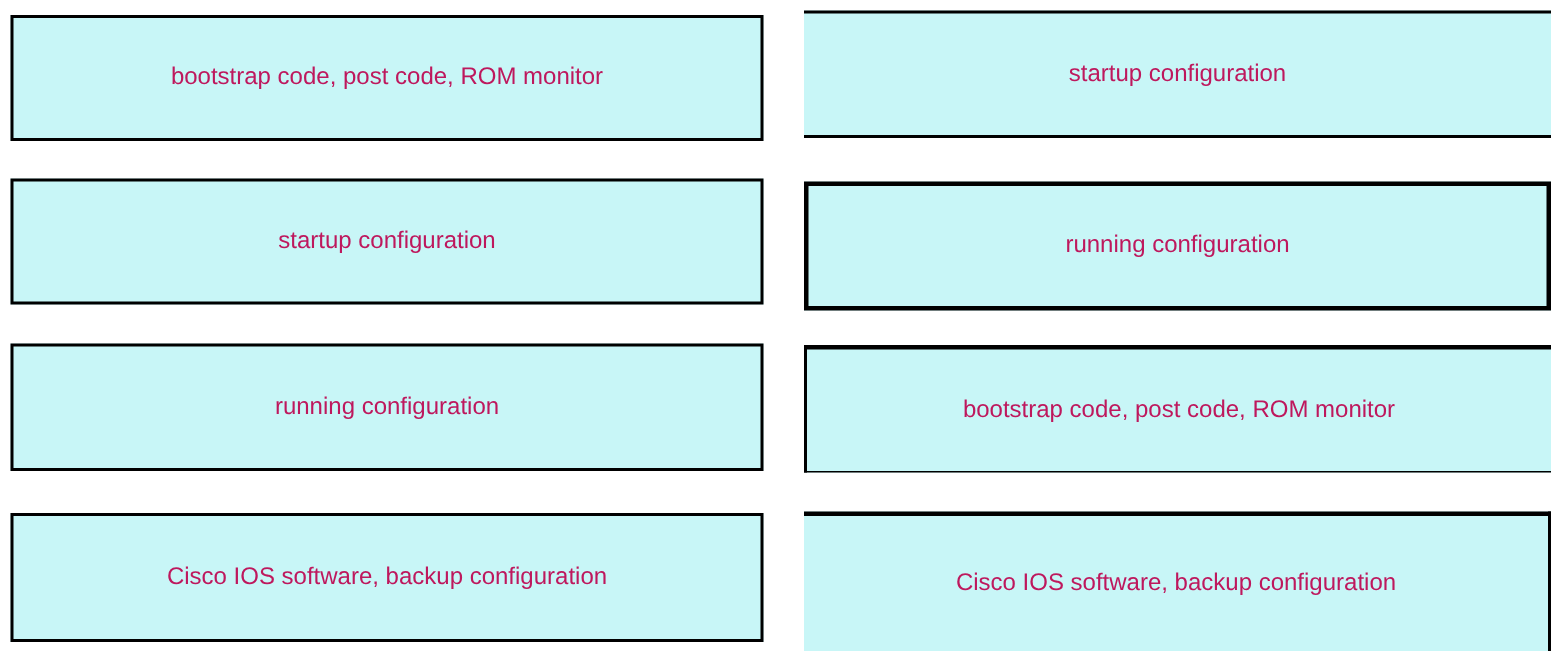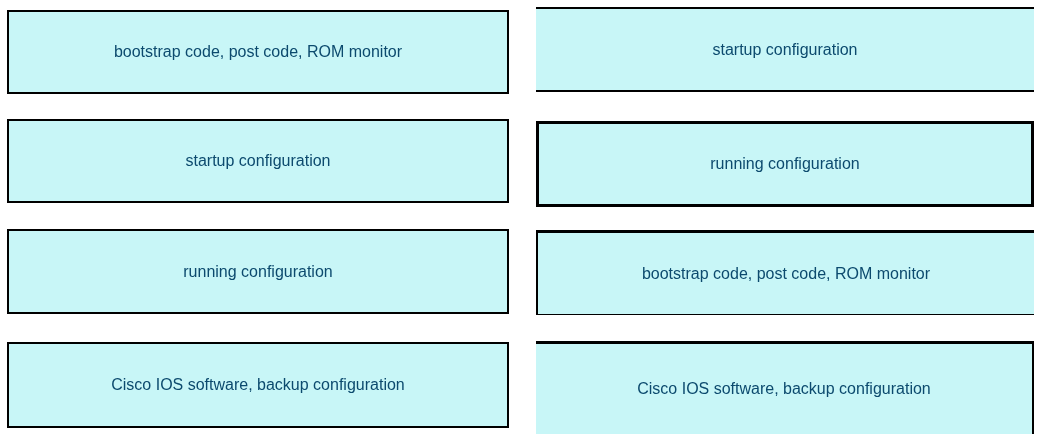--- a/index.html
+++ b/index.html
@@ -18,21 +18,21 @@
   .box {
     position: absolute;
     box-sizing: border-box;
     background: #c8f6f7;
     border: 2px solid #000000;
     display: flex;
     align-items: center;
     justify-content: center;
     text-align: left;
     font-size: 16px;
-    color: #0c4a6e;
+    color: #be185d;
     cursor: default;
   }
   .box span {
     display: block;
     line-height: 1.2;
     padding: 0 10px;
   }
   
   .l1 { left: 7px;  top: 10px;  width: 502px; height: 84px; }
   .l2 { left: 7px;  top: 119px; width: 502px; height: 84px; }

